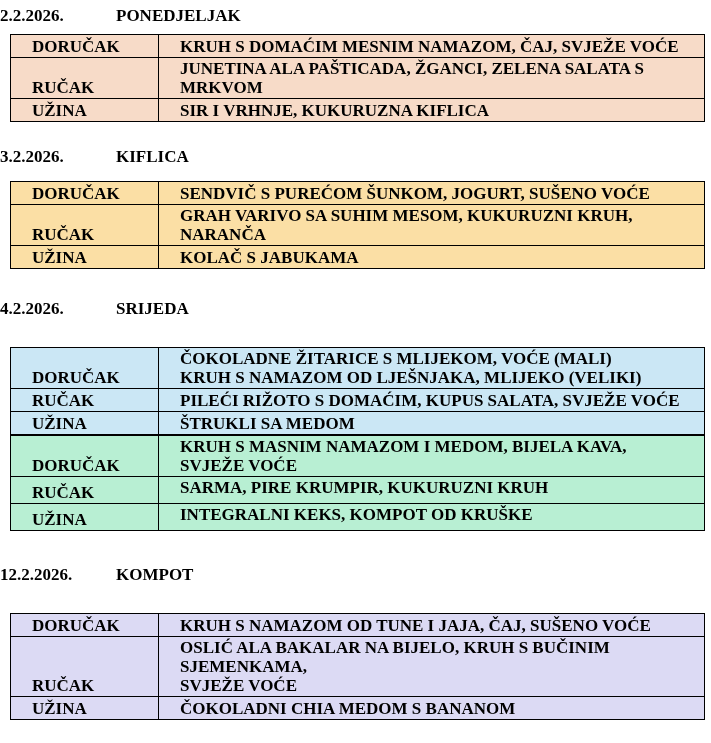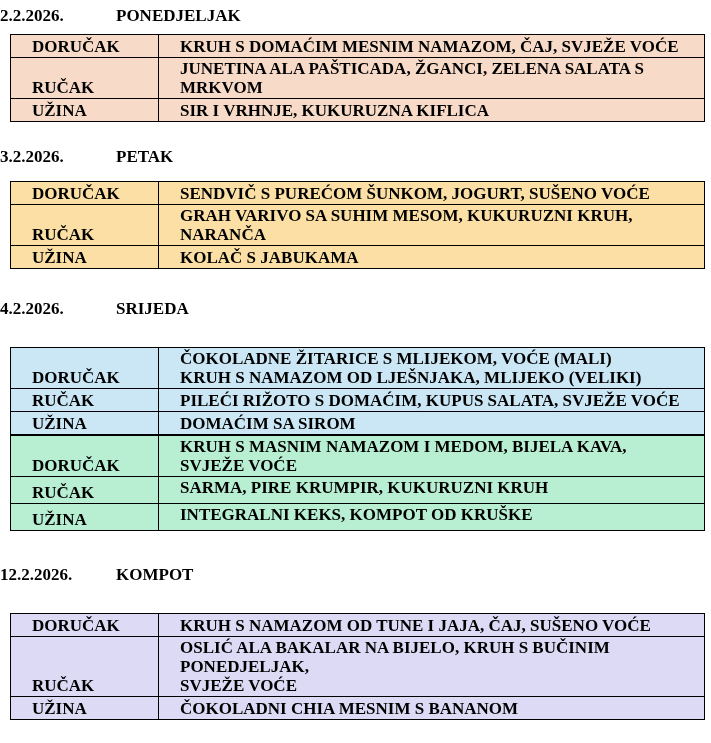--- a/index.html
+++ b/index.html
@@ -72,21 +72,21 @@
     <tr>
       <td class="label-cell">UŽINA</td>
       <td class="value-cell">SIR I VRHNJE, KUKURUZNA KIFLICA</td>
     </tr>
   </tbody>
     </table>
 </div>
 
 <div class="section s2">
   <div class="day-heading">
-    <span class="day-date">3.2.2026.</span><span class="day-name">PETAK</span>
+    <span class="day-date">3.2.2026.</span><span class="day-name">KIFLICA</span>
   </div>
   <table class="menu-table" style="background: rgb(251, 223, 165);">
     <tbody>
         <tr>
       <td class="label-cell">DORUČAK</td>
       <td class="value-cell">SENDVIČ S PUREĆOM ŠUNKOM, JOGURT, SUŠENO VOĆE</td>
     </tr>
     <tr>
       <td class="label-cell">RUČAK</td>
       <td class="value-cell">GRAH VARIVO SA SUHIM MESOM, KUKURUZNI KRUH, NARANČA</td>
@@ -109,21 +109,21 @@
       <td class="label-cell">DORUČAK</td>
       <td class="value-cell">ČOKOLADNE ŽITARICE S MLIJEKOM, VOĆE (MALI)
 KRUH S NAMAZOM OD LJEŠNJAKA, MLIJEKO (VELIKI)</td>
     </tr>
     <tr>
       <td class="label-cell">RUČAK</td>
       <td class="value-cell">PILEĆI RIŽOTO S DOMAĆIM, KUPUS SALATA, SVJEŽE VOĆE</td>
     </tr>
     <tr>
       <td class="label-cell">UŽINA</td>
-      <td class="value-cell">DOMAĆIM SA SIROM</td>
+      <td class="value-cell">ŠTRUKLI SA MEDOM</td>
     </tr>
   </tbody>
     </table>
 </div>
 
 <div class="section s4">
   <table class="menu-table" style="background: rgb(184, 239, 211);">
     <tbody>
         <tr>
       <td class="label-cell">DORUČAK</td>
@@ -146,22 +146,22 @@
     <span class="day-date">12.2.2026.</span><span class="day-name">KOMPOT</span>
   </div>
   <table class="menu-table" style="background: rgb(220, 218, 244);">
     <tbody>
         <tr>
       <td class="label-cell">DORUČAK</td>
       <td class="value-cell">KRUH S NAMAZOM OD TUNE I JAJA, ČAJ, SUŠENO VOĆE</td>
     </tr>
     <tr>
       <td class="label-cell">RUČAK</td>
-      <td class="value-cell">OSLIĆ ALA BAKALAR NA BIJELO, KRUH S BUČINIM PONEDJELJAK,
+      <td class="value-cell">OSLIĆ ALA BAKALAR NA BIJELO, KRUH S BUČINIM SJEMENKAMA,
 SVJEŽE VOĆE</td>
     </tr>
     <tr>
       <td class="label-cell">UŽINA</td>
-      <td class="value-cell">ČOKOLADNI CHIA MESNIM S BANANOM</td>
+      <td class="value-cell">ČOKOLADNI CHIA MEDOM S BANANOM</td>
     </tr>
   </tbody>
     </table>
 </div>
 
 </body></html>

